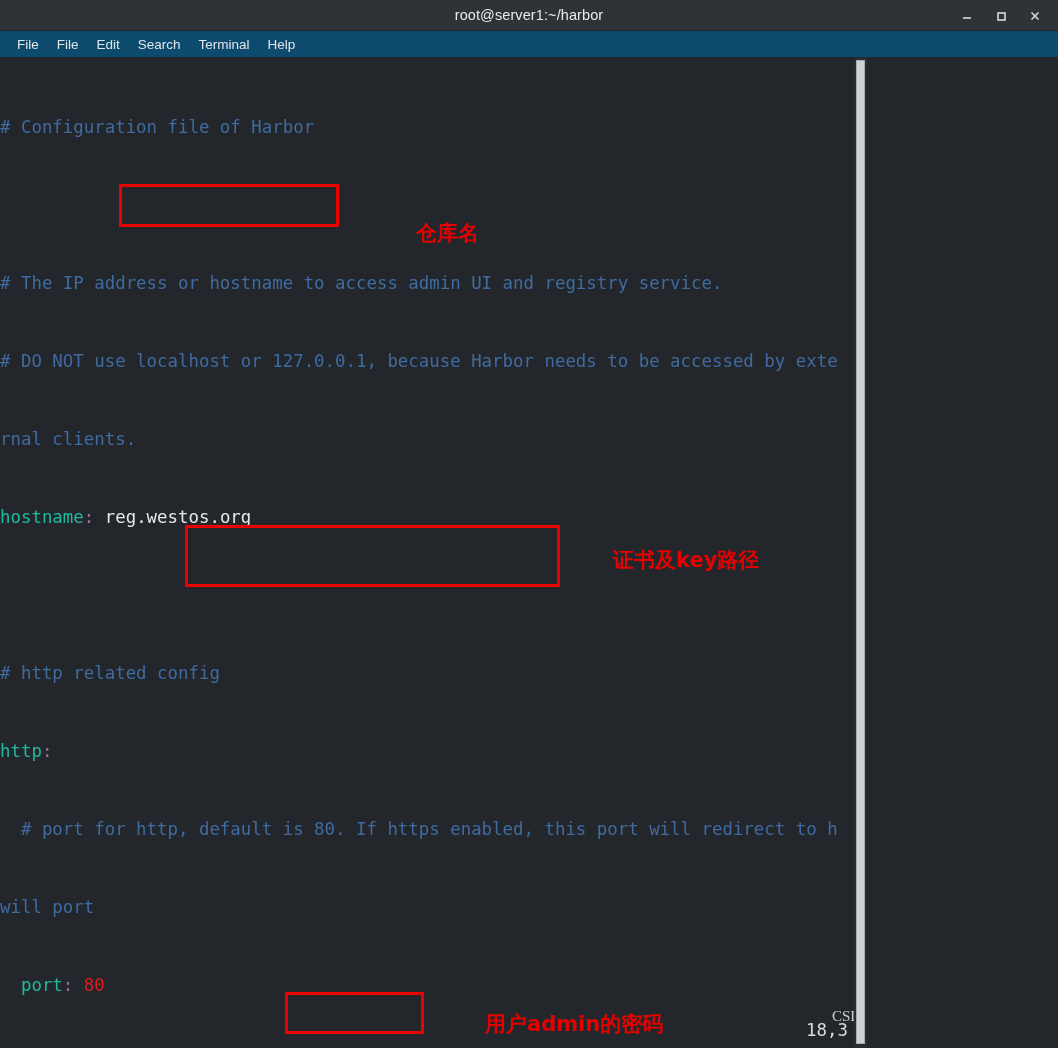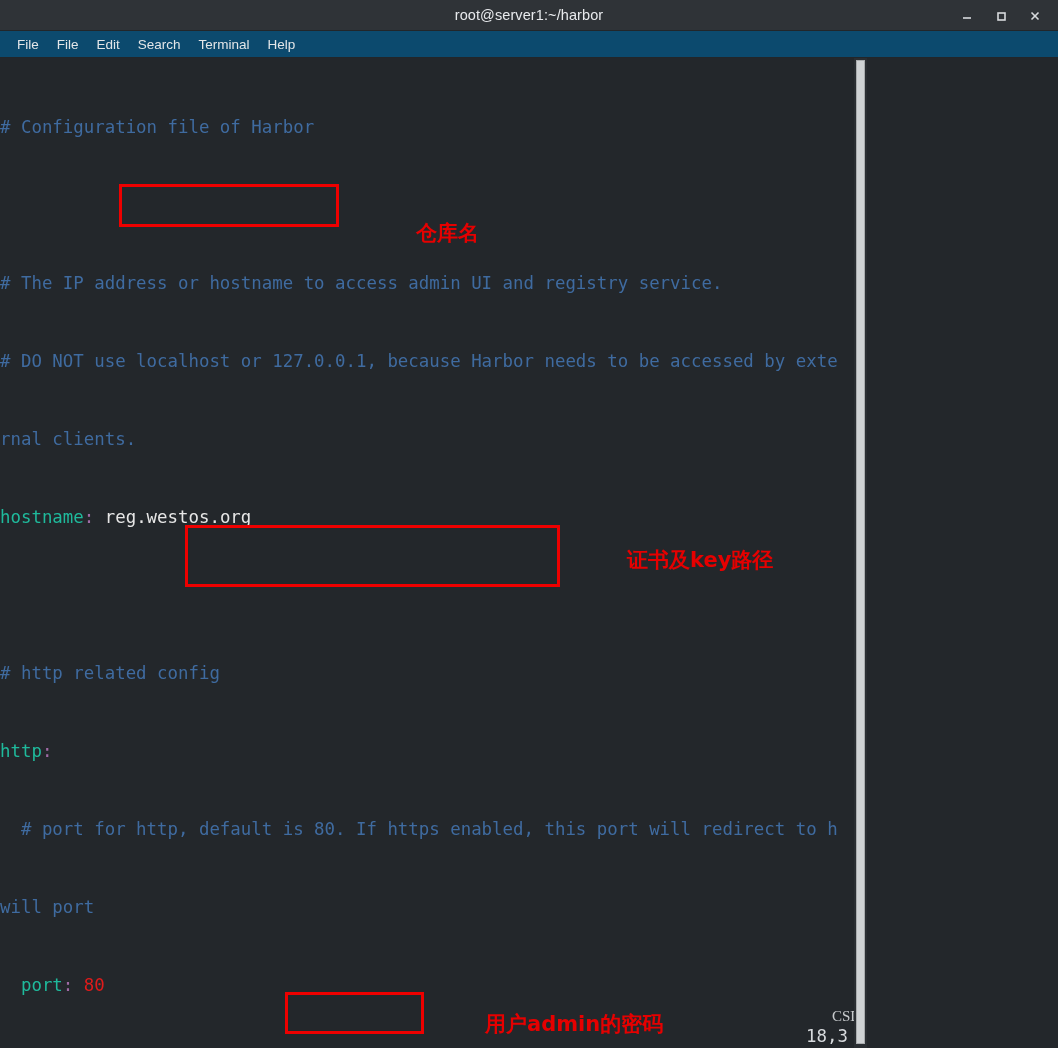--- a/index.html
+++ b/index.html
@@ -127,21 +127,21 @@
     bottom: 0;
     width: 1045px;
     height: 30px;
     font-family: "DejaVu Sans Mono", monospace;
     font-size: 17.4px;
     color: #d8dbde;
   }
   .status-pos {
     position: absolute;
     left: 806px;
-    bottom: 2px;
+    bottom: 8px;
   }
   .status-pct {
     position: absolute;
     left: 975px;
     bottom: 2px;
   }
 
   
   .redbox {
     position: absolute;
@@ -246,21 +246,21 @@
       
       
       
     </div>
 
     <div class="redbox" style="left:119px; top:126px; width:220px; height:43px;"></div>
     <div class="redbox" style="left:185px; top:467px; width:375px; height:62px;"></div>
     <div class="redbox" style="left:285px; top:934px; width:139px; height:42px;"></div>
 
     <span class="annot" style="left:388px; top:161px;">仓库名</span>
-    <span class="annot" style="left:599px; top:488px;">证书及key路径</span>
+    <span class="annot" style="left:585px; top:488px;">证书及key路径</span>
     <span class="annot" style="left:457px; top:952px;">用户admin的密码</span>
 
     <div class="statusline">
       <span class="status-pos">18,3</span>
       <span class="status-pct">Top</span>
     </div>
 
     <span class="watermark">CSDN @小何想吃火锅呀</span>
 
     <div class="scrollbar">

